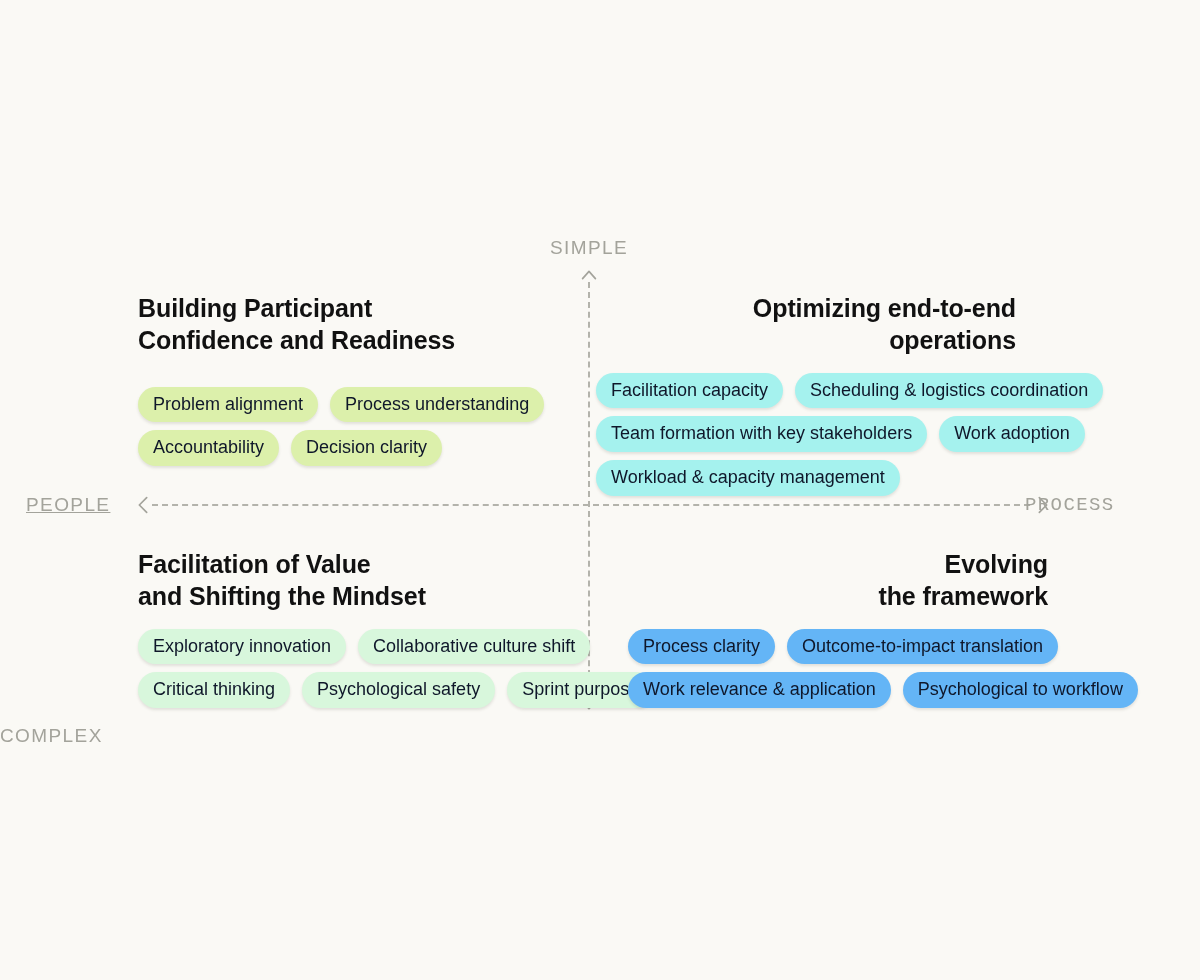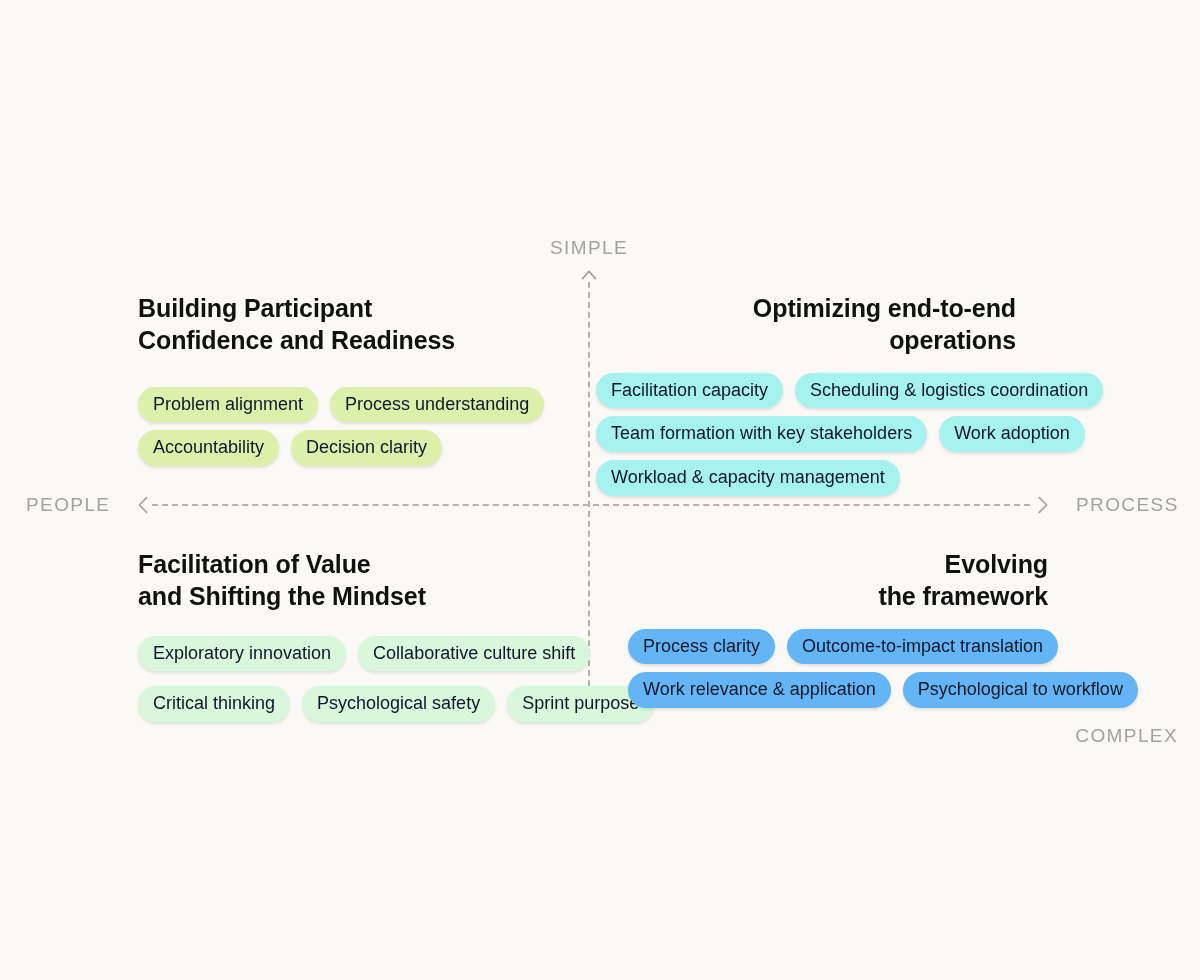--- a/index.html
+++ b/index.html
@@ -55,23 +55,23 @@
   
   .axis-label {
     position: absolute;
     color: #a3a39b;
     font-size: 19px;
     letter-spacing: 1.4px;
     font-weight: 400;
     white-space: nowrap;
   }
   .lbl-simple  { left: 0; top: 237px; width: 1178px; text-align: center; }
-  .lbl-complex { left: 0; top: 725px; width: 1178px; text-align: right; }
-  .lbl-people  { left: 26px;  top: 494px; }
-  .lbl-process { left: 1076px; top: 494px; }
+  .lbl-complex { left: 0; top: 725px; width: 1178px; text-align: left; }
+  .lbl-people  { left: 26px;  top: 494px; text-decoration: underline; }
+  .lbl-process { left: 1025px; top: 494px; font-family: Liberation Mono, monospace; }
 
   
   .quad {
     position: absolute;
     width: 420px;
     display: flex;
     flex-direction: column;
   }
   .quad-tl { left: 138px; top: 292px; align-items: flex-start; gap: 14px; }
   .quad-tr { left: 596px; top: 292px; align-items: flex-end; width: 420px; }
@@ -104,21 +104,21 @@
     border-radius: 999px;
     padding: 7px 15px 8px 15px;
     font-size: 18px;
     font-weight: 400;
     line-height: 1.15;
     color: #0f172a;
     white-space: nowrap;
     box-shadow: 0 2px 3px rgba(60,60,50,0.13);
   }
   .pill-green { background: #dcf0ab; }
-  .pill-mint  { background: #d8f7dc; margin-top: 7px; }
+  .pill-mint  { background: #d8f7dc; }
   .pill-cyan  { background: #a5f2ee; }
   .pill-blue  { background: #64b5f6; }
 </style>
 </head>
 <body>
 
 <div id="board">
 
   <div class="axis-v"></div>
   <div class="axis-h"></div>

